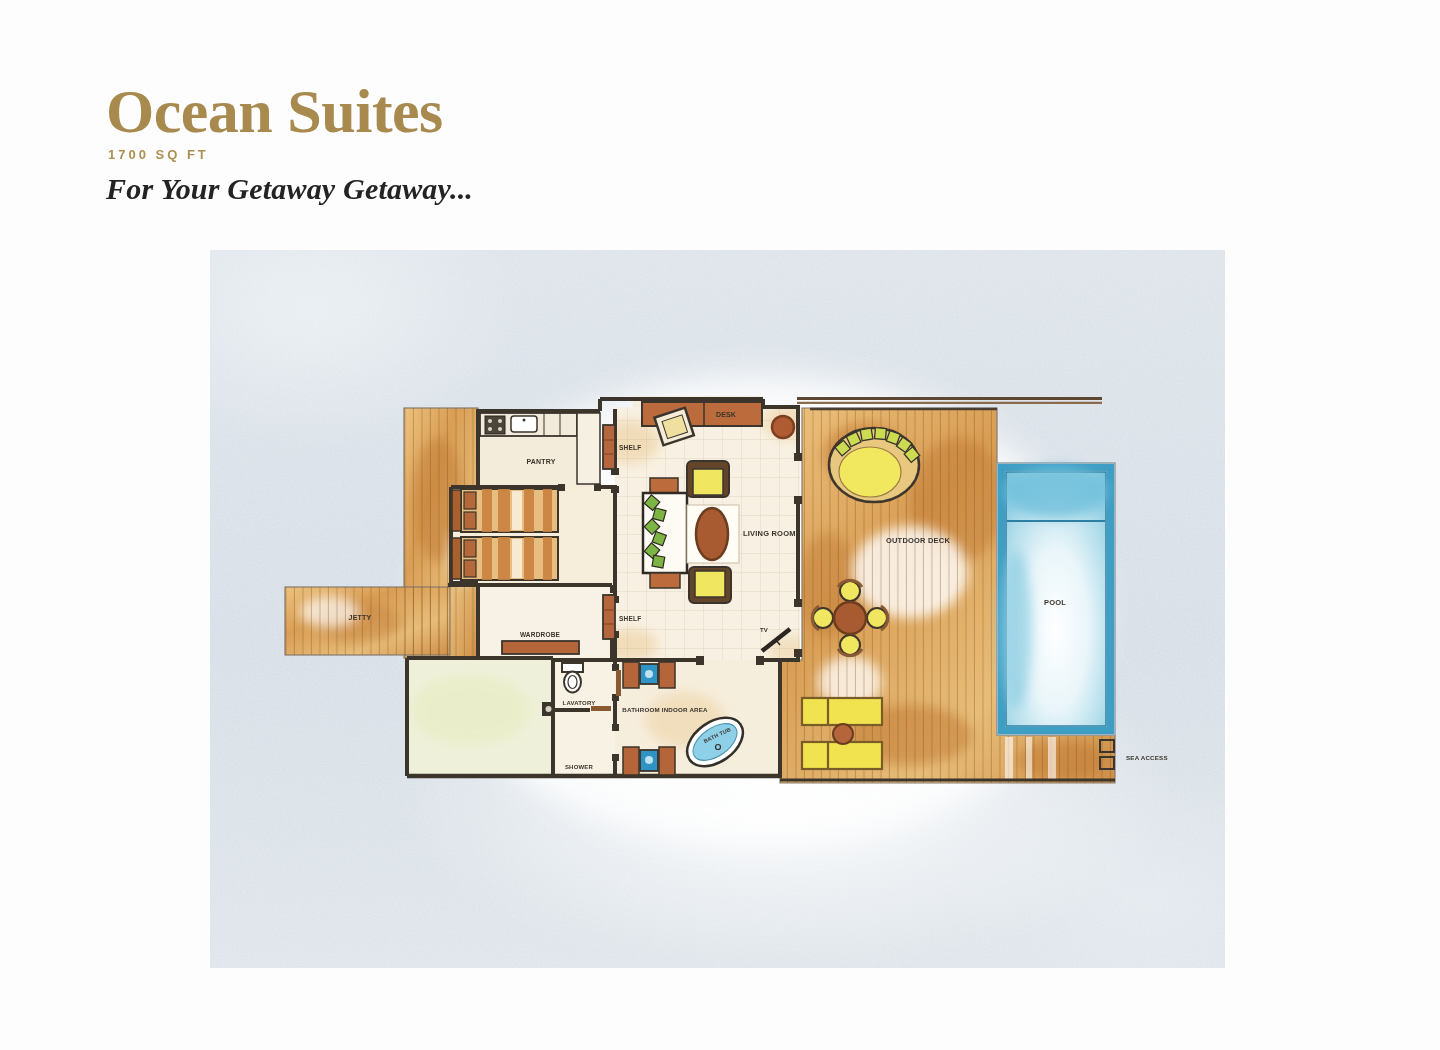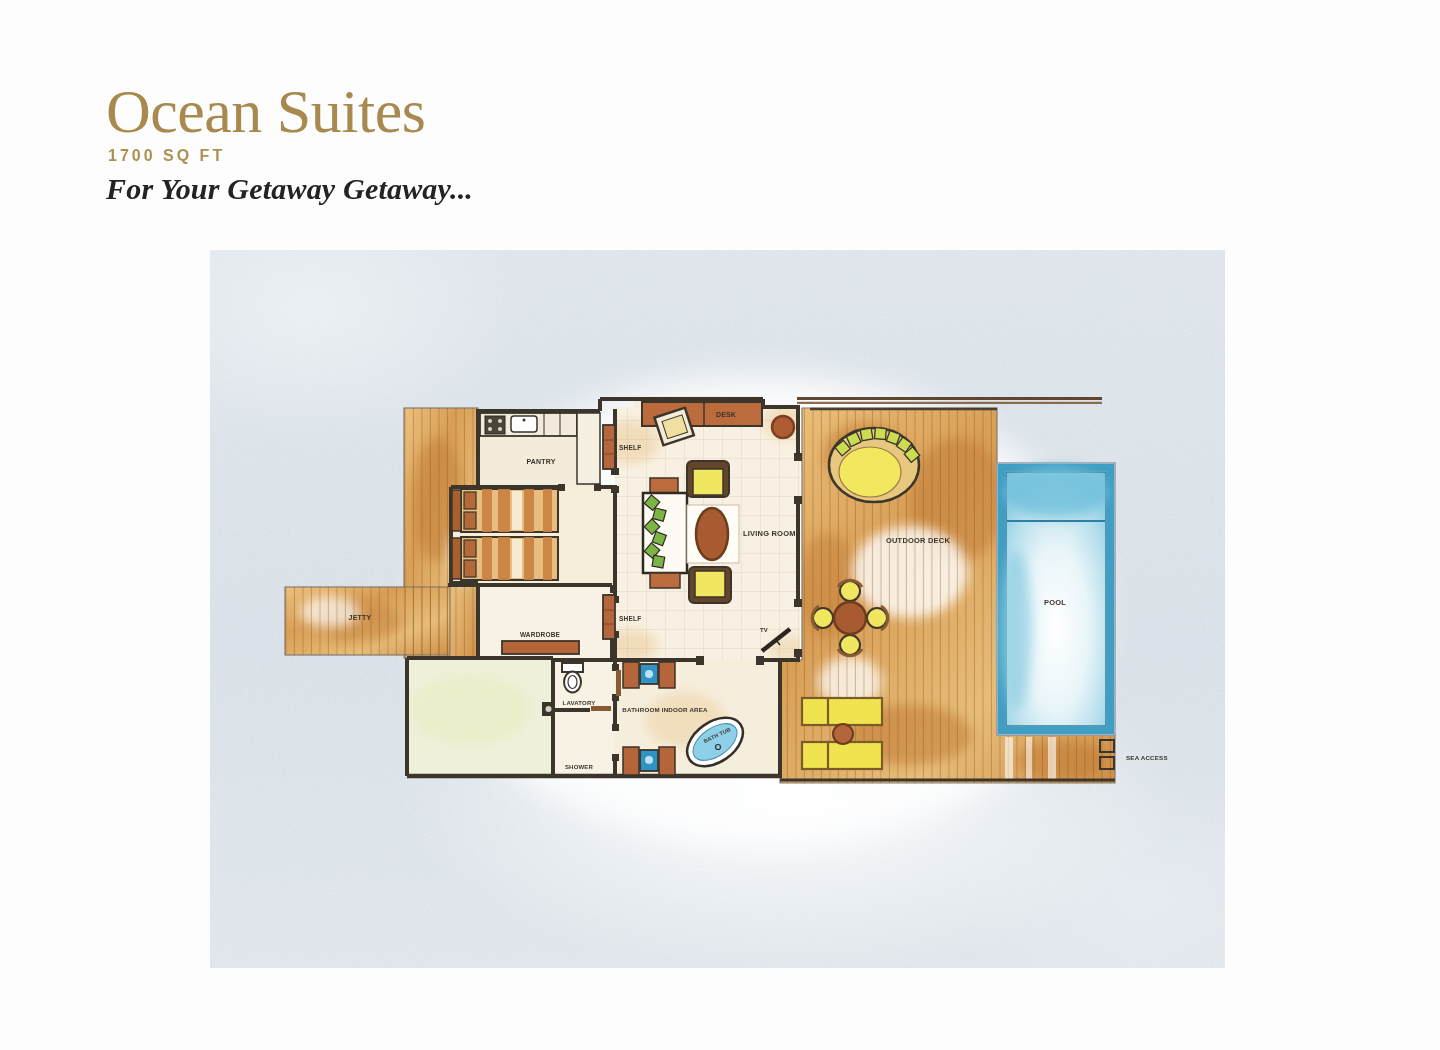--- a/index.html
+++ b/index.html
@@ -2,27 +2,27 @@
 <html><head>
 <meta charset="utf-8">
 <style>
   html,body{margin:0;padding:0;}
   body{
     width:1440px;height:1050px;position:relative;overflow:hidden;
     background:#fdfdfd;font-family:"Liberation Sans",sans-serif;
   }
   .page-title{
     position:absolute;left:106px;top:80px;margin:0;
-    font-family:"Liberation Serif",serif;font-weight:400;
+    font-family:"Liberation Serif",serif;font-weight:700;
     font-size:62px;line-height:62px;letter-spacing:-0.5px;color:#a8894e;
   }
   .page-area{
     position:absolute;left:108px;top:147px;
     font-family:"Liberation Sans",sans-serif;font-weight:700;
-    font-size:16px;letter-spacing:3px;color:#ad9053;
+    font-size:13px;letter-spacing:3px;color:#ad9053;
   }
   .page-tagline{
     position:absolute;left:106px;top:172px;margin:0;
     font-family:"Liberation Serif",serif;font-style:italic;font-weight:700;
     font-size:30px;line-height:34px;color:#232323;letter-spacing:0.2px;
   }
   .plan-figure{
     position:absolute;left:210px;top:250px;width:1015px;height:718px;
     background:
       radial-gradient(ellipse 430px 310px at 54% 48%, rgba(255,255,255,0.95), rgba(255,255,255,0) 68%),

